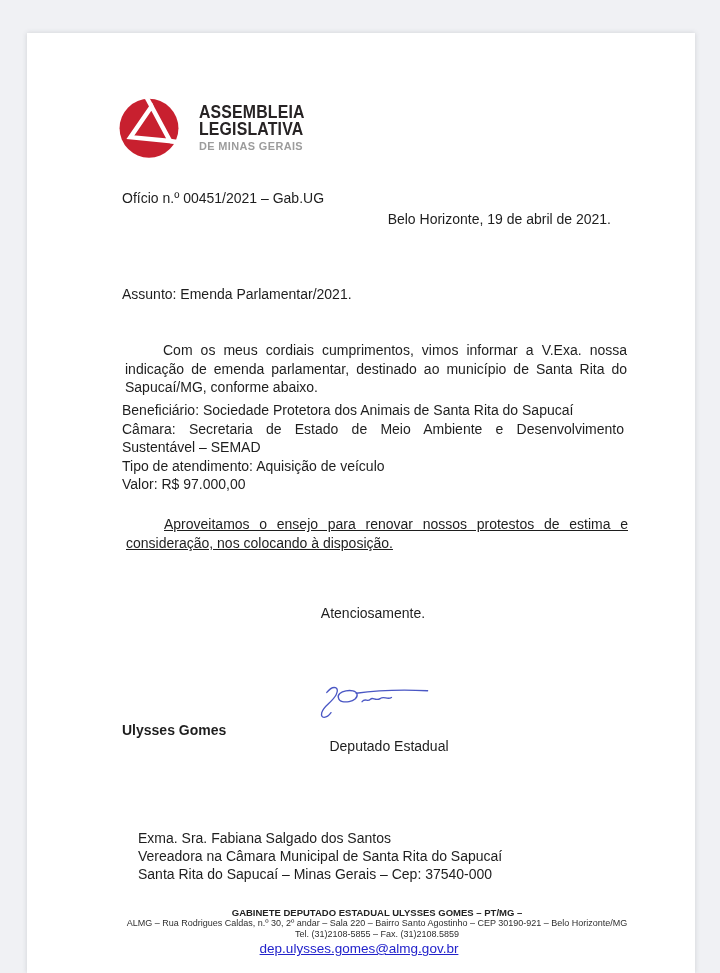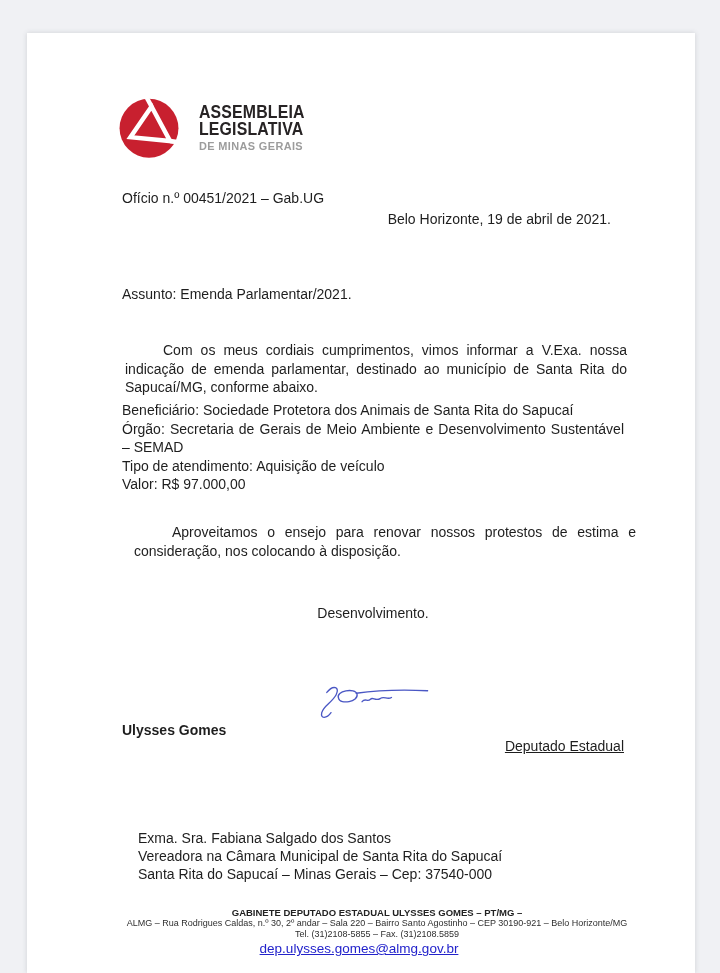--- a/index.html
+++ b/index.html
@@ -58,29 +58,29 @@
   
   .bodytext {
     font-size: 14px;
     line-height: 18.5px;
   }
   .oficio   { left: 95px; top: 156px; width: 502px; }
   .dateline { left: 82px; top: 177px; width: 502px; text-align: right; }
   .subject  { left: 95px; top: 252px; width: 502px; }
   .para1    { left: 98px; top: 308px; width: 502px; text-align: justify; text-indent: 38px; margin: 0; }
   .details  { left: 95px; top: 368px; width: 502px; text-align: justify; }
-  .para2    { left: 95px; top: 478px; width: 502px; text-align: justify; text-indent: 38px; margin: 12px; }
+  .para2    { left: 95px; top: 478px; width: 502px; text-align: justify; text-indent: 38px; margin: 4px; text-decoration: underline; }
   .closing  { left: 95px; top: 571px; width: 502px; text-align: center; }
 
   
   .sigimg   { left: 95px; top: 646px; width: 502px; text-align: center; height: 42px; }
   .sigimg svg { width: 150px; height: 42px; }
   .sig-path { stroke: var(--signature-blue, #4a57c4); fill: none; stroke-width: 1.6; stroke-linecap: round; }
   .signame  { left: 95px; top: 688px; width: 502px; font-weight: bold; }
-  .sigtitle { left: 95px; top: 704px; width: 502px; text-align: right; text-decoration: underline; }
+  .sigtitle { left: 111px; top: 704px; width: 502px; text-align: center; }
 
   
   .recipient { left: 79px; top: 796px; width: 540px; line-height: 18px; margin-left: 32px; }
 
   
   .footer {
     left: 0; top: 874px; width: 668px;
     text-align: center;
     color: #2f2f2f;
     font-size: 9px;
@@ -116,28 +116,28 @@
   </div>
 
   <div class="abs bodytext oficio">Ofício n.º 00451/2021 – Gab.UG</div>
   <div class="abs bodytext dateline">Belo Horizonte, 19 de abril de 2021.</div>
   <div class="abs bodytext subject">Assunto: Emenda Parlamentar/2021.</div>
 
   <p class="abs bodytext para1">Com os meus cordiais cumprimentos, vimos informar a V.Exa. nossa indicação de emenda parlamentar, destinado ao município de Santa Rita do Sapucaí/MG, conforme abaixo.</p>
 
   <div class="abs bodytext details">
     <div>Beneficiário: Sociedade Protetora dos Animais de Santa Rita do Sapucaí</div>
-    <div>Órgão: Secretaria de Gerais de Meio Ambiente e Desenvolvimento Sustentável – SEMAD</div>
+    <div>Câmara: Secretaria de Estado de Meio Ambiente e Desenvolvimento Sustentável – SEMAD</div>
     <div>Tipo de atendimento: Aquisição de veículo</div>
     <div>Valor: R$ 97.000,00</div>
   </div>
 
   <p class="abs bodytext para2">Aproveitamos o ensejo para renovar nossos protestos de estima e consideração, nos colocando à disposição.</p>
 
-  <div class="abs bodytext closing">Desenvolvimento.</div>
+  <div class="abs bodytext closing">Atenciosamente.</div>
 
   <div class="abs sigimg">
     <svg viewBox="0 0 150 50" aria-hidden="true">
       <path class="sig-path" d="M20,16 C28,6 36,10 31,19 C26,28 16,32 14,40 C12,48 20,47 25,40"></path>
       <path class="sig-path" d="M34,23 C30,14 54,10 56,18 C58,27 36,31 34,23"></path>
       <path class="sig-path" d="M55,17 C80,13.5 110,12.5 140,14"></path>
       <path class="sig-path" d="M62,27 C66,22 68,28 72,24 C75,21 78,27 84,23 C88,20 92,25 97,22"></path>
     </svg>
   </div>
   <div class="abs bodytext signame">Ulysses Gomes</div>

